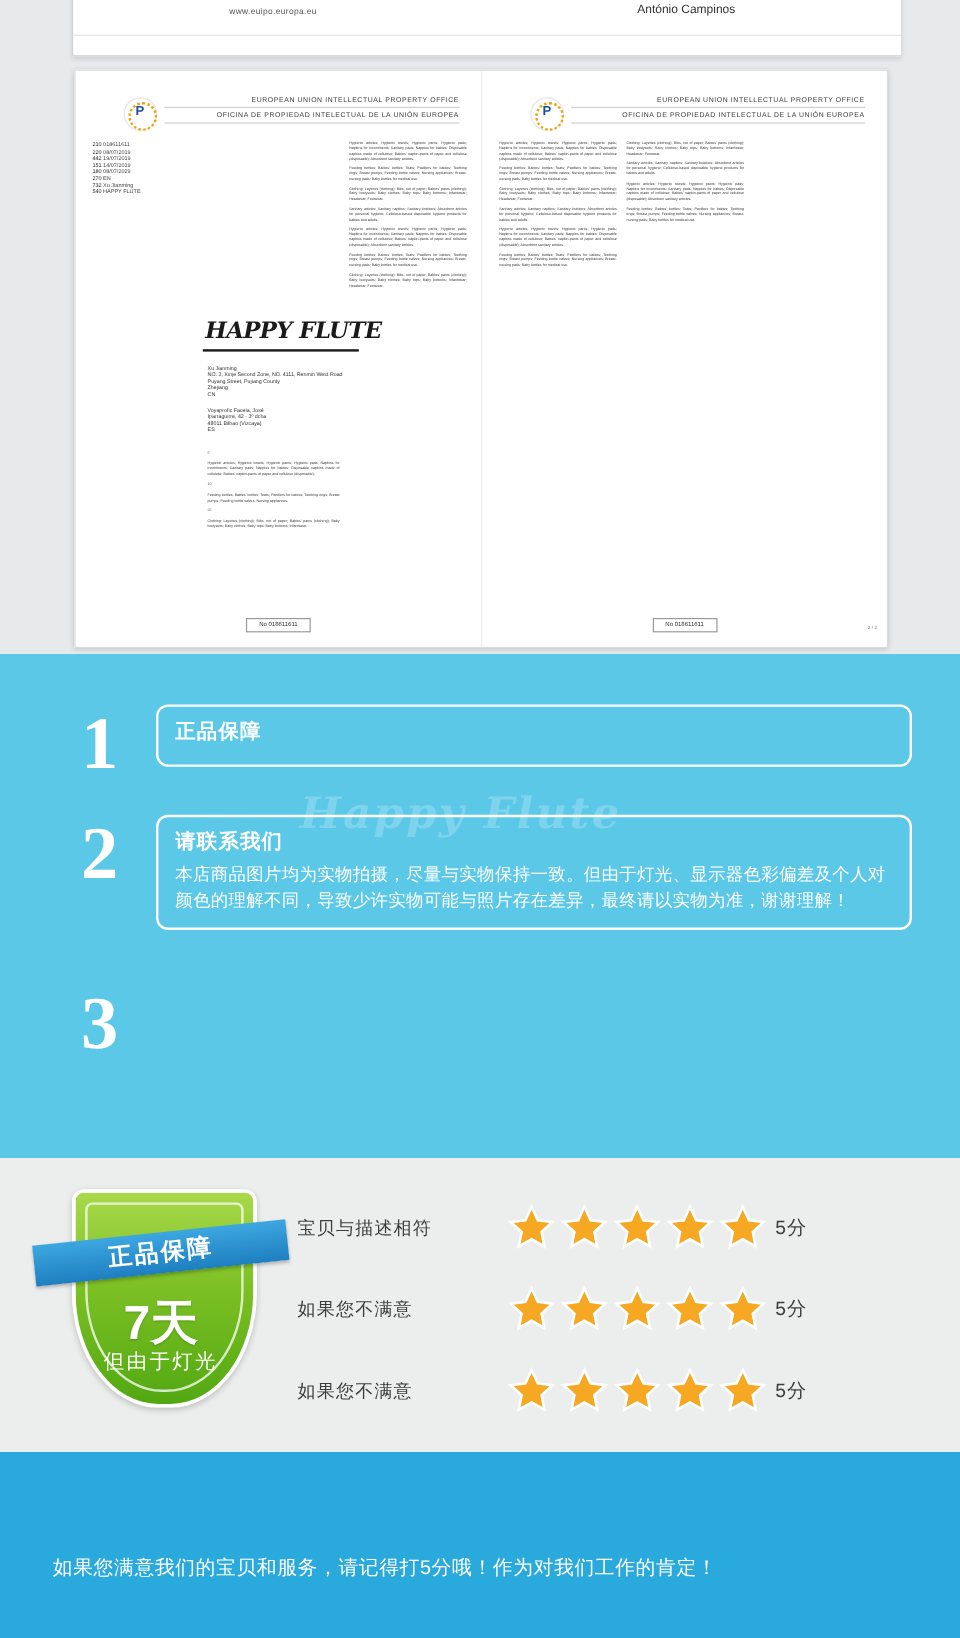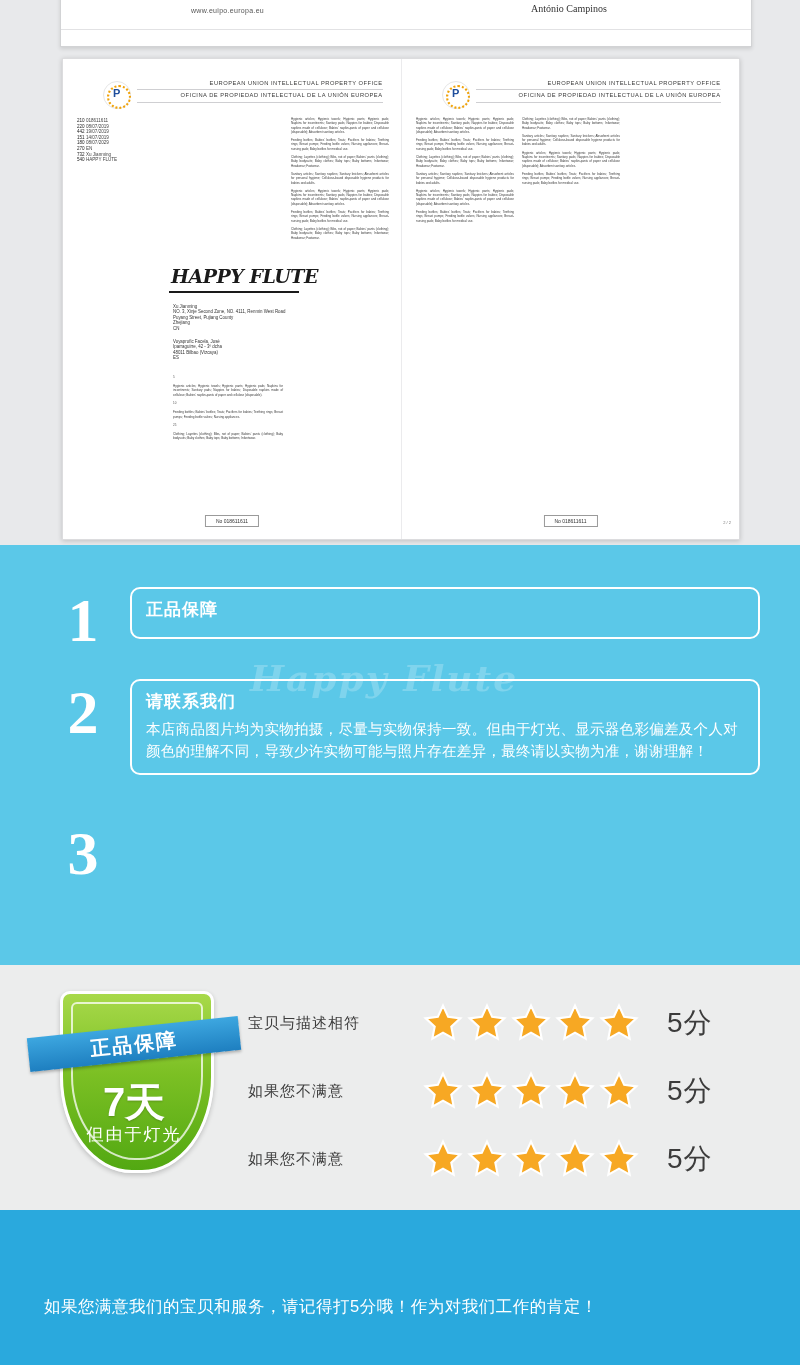--- a/index.html
+++ b/index.html
@@ -39,21 +39,21 @@
     font-size: 7px;
     color: #555;
     letter-spacing: .3px;
   }
   .cert-top-strip .signer {
     position: absolute;
     left: 470px;
     top: 62px;
     font-size: 10px;
     color: #333;
-    font-family: Liberation Serif, serif;
+    font-family: Liberation Sans, sans-serif;
   }
   .cert-top-strip .rule {
     position: absolute;
     left: 0;
     top: 88px;
     width: 690px;
     height: 1px;
     background: #e2e2e4;
   }
 
@@ -400,23 +400,23 @@
     gap: 2px;
     margin-left: 6px;
   }
   .star {
     width: 42px;
     height: 40px;
     position: relative;
   }
   .star svg { display: block; }
   .rate-score {
-    font-size: 28px;
+    font-size: 16px;
     color: #3c3c3c;
-    margin-left: 27px;
+    margin-left: 6px;
     letter-spacing: 1px;
   }
 
   
   .footer {
     position: relative;
     width: 800px;
     height: 155px;
     background: #2aa9dd;
     overflow: hidden;

